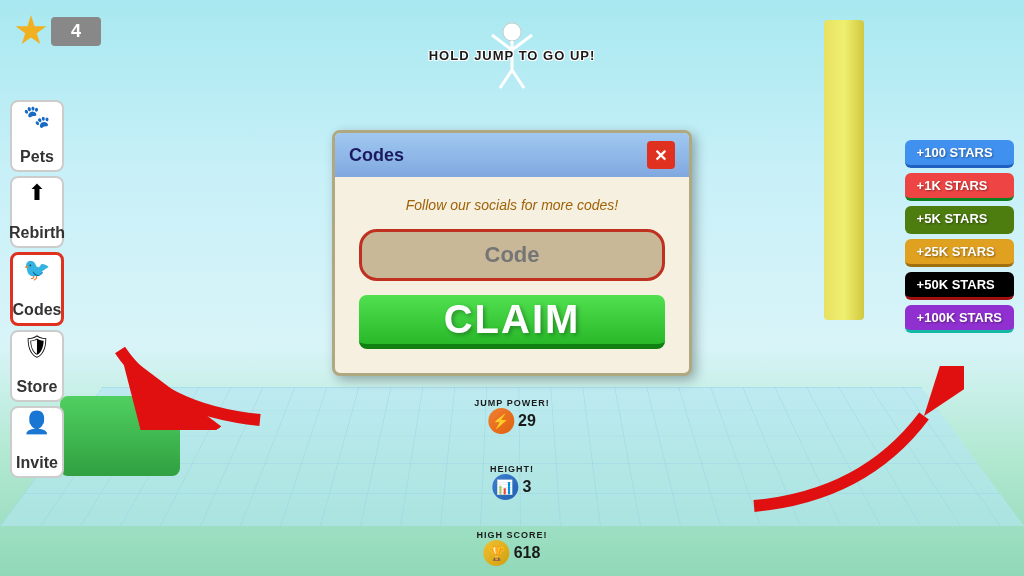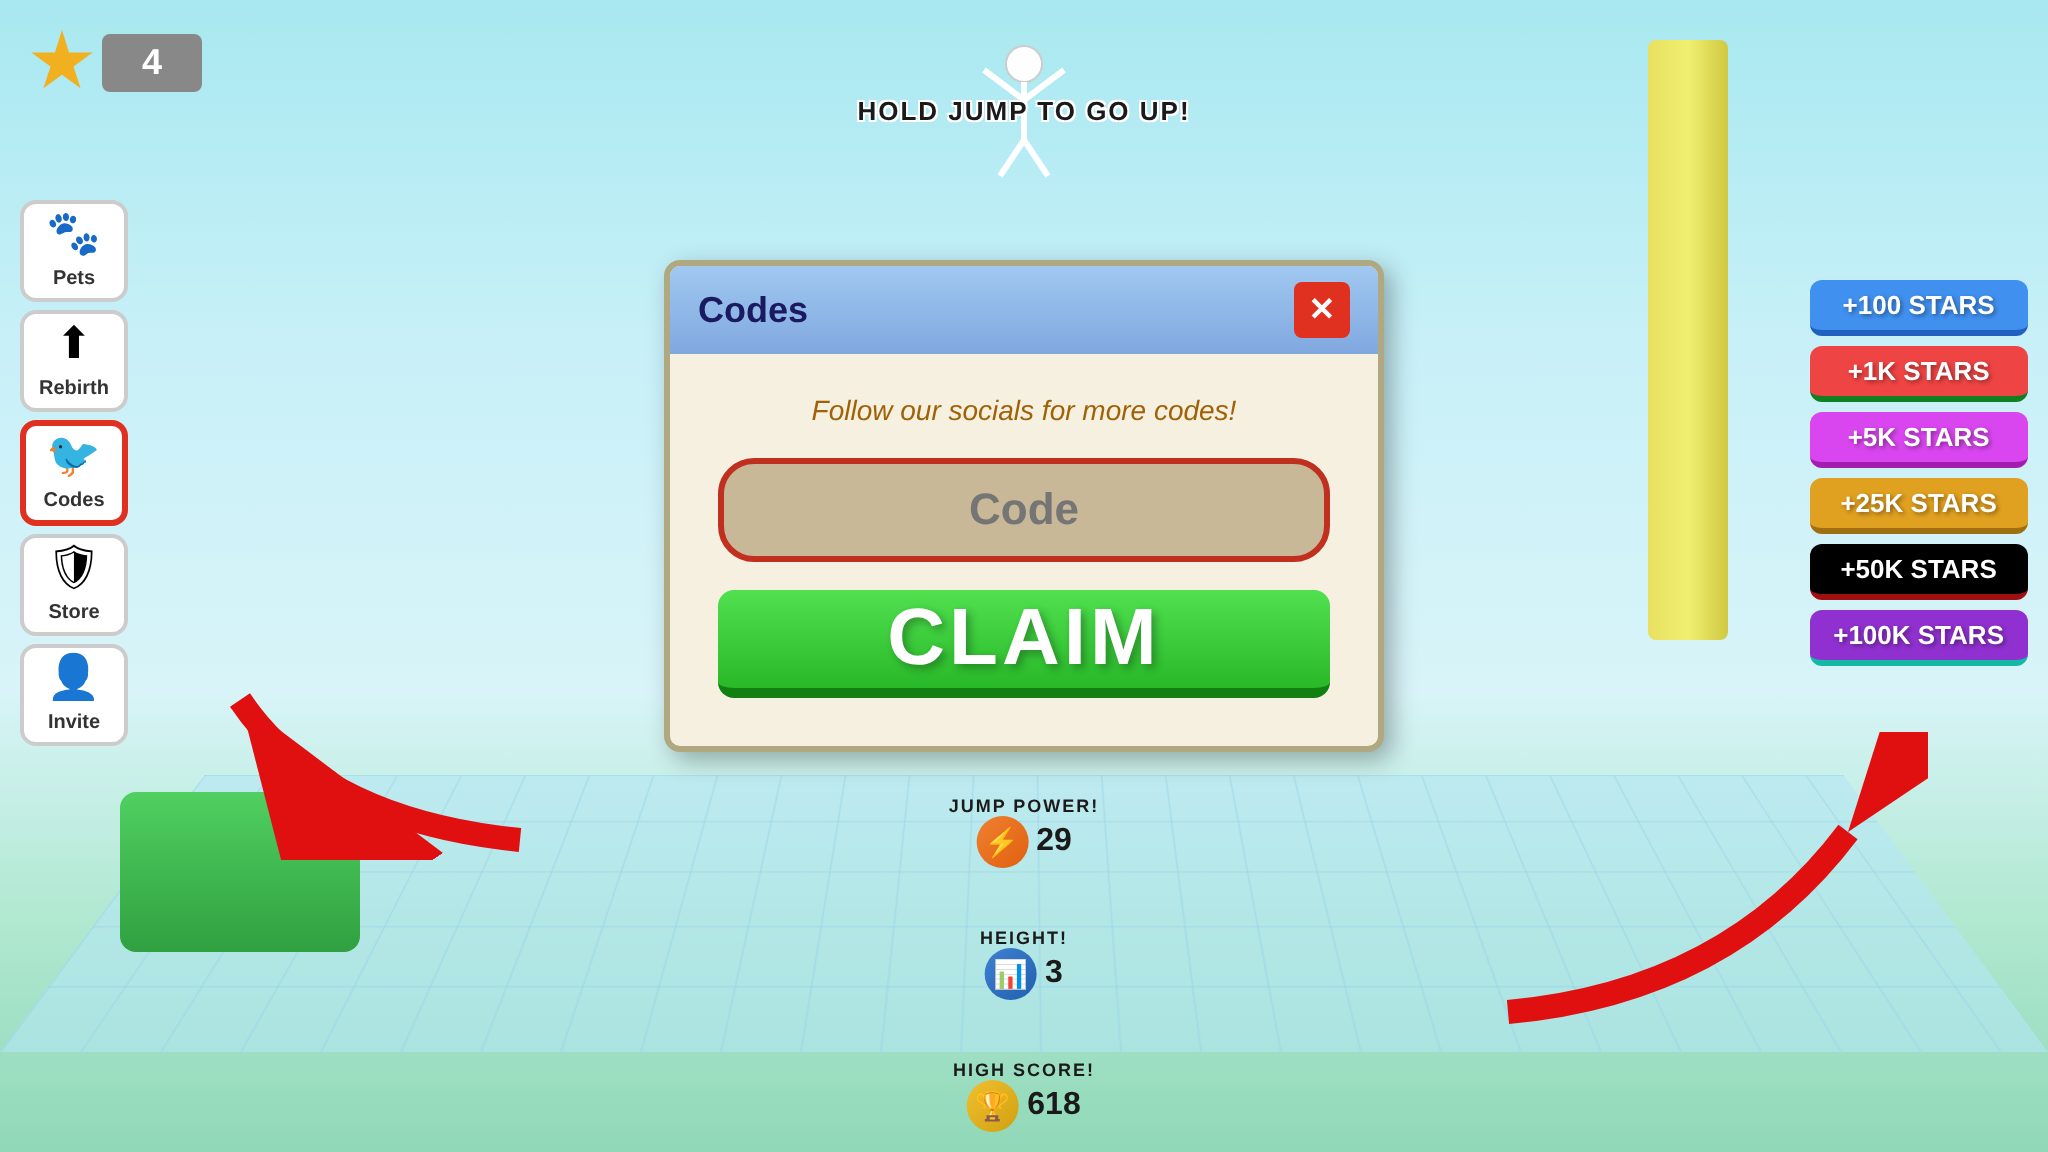--- a/index.html
+++ b/index.html
@@ -136,24 +136,24 @@
     .sidebar-btn.active {
       border: 3px solid #e03020;
     }
 
     .sidebar-btn-icon {
       font-size: 22px;
       line-height: 1;
     }
 
     .sidebar-btn-label {
-      font-size: 10px;
+      font-size: 16px;
       font-weight: 700;
       color: #333;
-      margin-top: 6px;
+      margin-top: 20px;
     }
 
     
     .right-sidebar {
       position: absolute;
       top: 140px;
       right: 10px;
       display: flex;
       flex-direction: column;
       gap: 5px;
@@ -163,26 +163,26 @@
     .bonus-btn {
       padding: 5px 12px;
       border-radius: 6px;
       font-size: 13px;
       font-weight: 900;
       color: white;
       text-shadow: 1px 1px 2px rgba(0,0,0,0.4);
       cursor: pointer;
       border: none;
       min-width: 100px;
-      text-align: center;
+      text-align: left;
     }
 
     .bonus-btn.blue { background: #4090f0; border-bottom: 3px solid #2060c0; }
     .bonus-btn.green { background: #ef4444; border-bottom: 3px solid #108020; }
-    .bonus-btn.teal { background: #d946ef; border-bottom: 3px solid #a21caf; }
+    .bonus-btn.teal { background: #4d7c0f; border-bottom: 3px solid #4d7c0f; }
     .bonus-btn.yellow { background: #e0a020; border-bottom: 3px solid #a07010; }
     .bonus-btn.red { background: #000000; border-bottom: 3px solid #a01010; }
     .bonus-btn.purple { background: #9030d0; border-bottom: 3px solid #14b8a6; }
 
     
     .codes-modal {
       position: absolute;
       top: 130px;
       left: 50%;
       transform: translateX(-50%);

